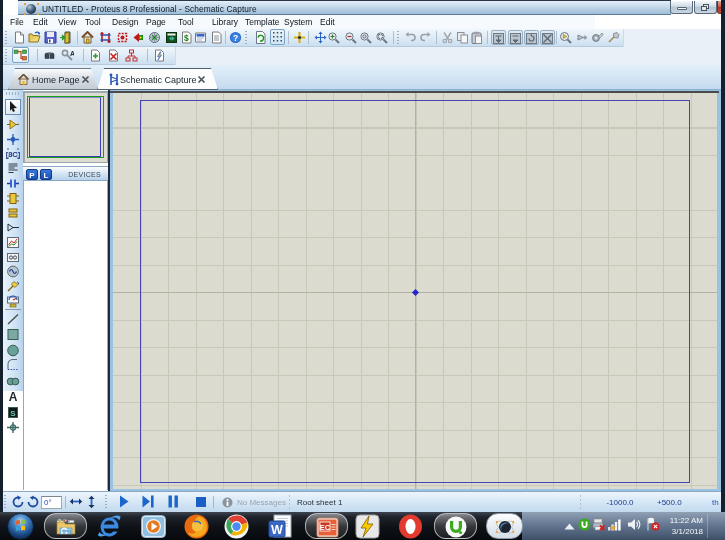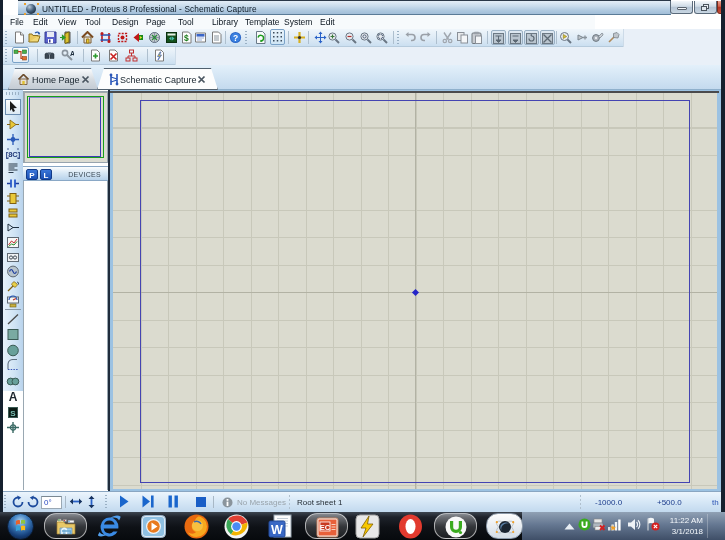--- a/index.html
+++ b/index.html
@@ -522,21 +522,21 @@
  <div class="sico" style="left:213px;top:4px;width:1px;height:12px;background:#a8b8c6"></div>
  <svg class="sico" style="left:222px;top:5px" width="11" height="11" viewBox="0 0 11 11">
       <circle cx="5.5" cy="5.5" r="5" fill="#8a949c"></circle>
       <rect x="4.6" y="2" width="1.8" height="1.8" fill="#fff"></rect>
       <rect x="4.6" y="4.6" width="1.8" height="4.4" fill="#fff"></rect>
     </svg>
  <div class="sico" style="left:237px;top:6px;font-size:8px;color:#9aa4ac">No Messages</div>
  <div class="sico" style="left:289px;top:3px;width:1px;height:14px;background:repeating-linear-gradient(#b0c0ce 0 2px,transparent 2px 4px)"></div>
  <div class="sico" style="left:297px;top:6px;font-size:8px;color:#262e36">Root sheet 1</div>
  <div class="sico" style="left:580px;top:3px;width:1px;height:14px;background:repeating-linear-gradient(#b0c0ce 0 2px,transparent 2px 4px)"></div>
- <div class="sico" style="left:595px;top:6px;width:50px;font-size:8px;color:#1c3c8c;text-align:left">-1000.0</div>
+ <div class="sico" style="left:595px;top:6px;width:50px;font-size:8px;color:#1c3c8c;text-align:center">-1000.0</div>
  <div class="sico" style="left:657px;top:6px;width:48px;font-size:8px;color:#1c3c8c;text-align:left">+500.0</div>
  <div class="sico" style="left:712px;top:6px;font-size:8px;color:#2a52b4">th</div>
 </div>
 <div id="taskbar" class="abs">
  <div style="position:absolute;left:522px;top:0;width:203px;height:28px;background:linear-gradient(#95a6ba 0%,#6a7d98 45%,#42526c 100%);opacity:0.95"></div>
     <div style="position:absolute;left:707px;top:2px;width:1px;height:24px;background:rgba(255,255,255,0.25)"></div>
  <svg style="position:absolute;left:7px;top:1px;" width="27" height="27" viewBox="0 0 27 27">
       <defs>
         <radialGradient id="orb" cx="50%" cy="30%" r="75%">
           <stop offset="0%" stop-color="#aed4f2"></stop>

